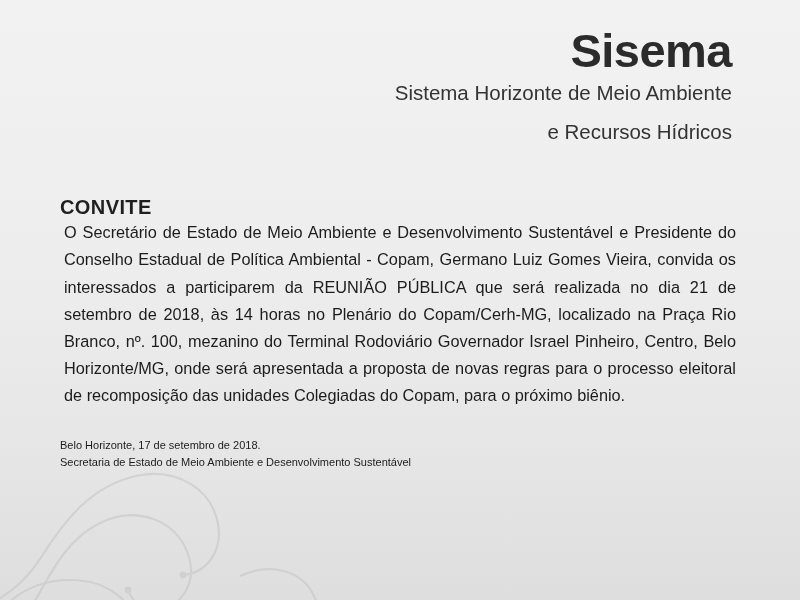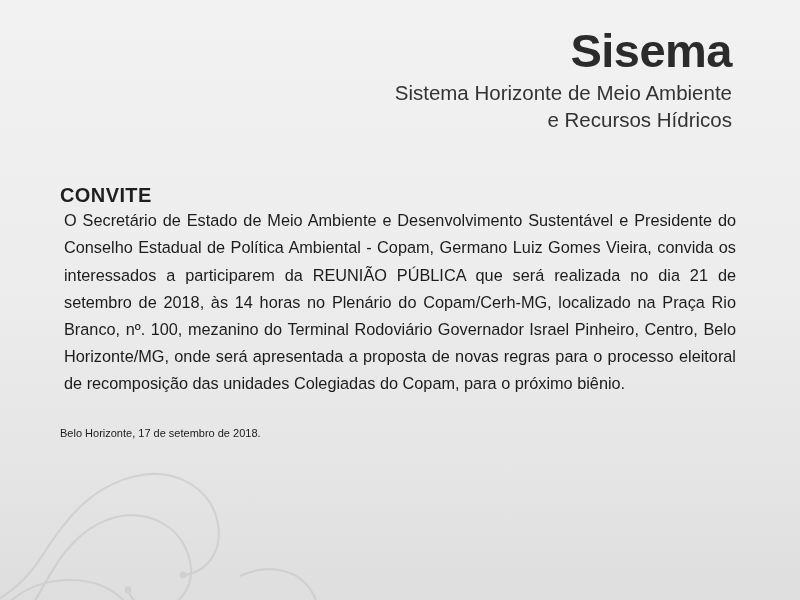--- a/index.html
+++ b/index.html
@@ -133,25 +133,26 @@
       <path d="M200 230 C206 186 238 158 282 158"></path>
       <path d="M150 230 C156 176 196 138 252 132"></path>
     </g>
   </svg>
 
   <div class="content">
 
     <div class="brand">
       <div class="brand-title">Sisema</div>
       <div class="brand-sub">Sistema Horizonte de Meio Ambiente</div>
-      <div class="brand-sub" style="margin-top:0;">e Recursos Hídricos</div>
+      <div class="brand-sub" style="margin-top:12px;">e Recursos Hídricos</div>
     </div>
 
     <div class="doc-title">CONVITE</div>
 
     <div class="body-text">O Secretário de Estado de Meio Ambiente e Desenvolvimento Sustentável e Presidente do Conselho Estadual de Política Ambiental - Copam, Germano Luiz Gomes Vieira, convida os interessados a participarem da REUNIÃO PÚBLICA que será realizada no dia 21 de setembro de 2018, às 14 horas no Plenário do Copam/Cerh-MG, localizado na Praça Rio Branco, nº. 100, mezanino do Terminal Rodoviário Governador Israel Pinheiro, Centro, Belo Horizonte/MG, onde será apresentada a proposta de novas regras para o processo eleitoral de recomposição das unidades Colegiadas do Copam, para o próximo biênio.</div>
 
     <div class="signature">
       <div>Belo Horizonte, 17 de setembro de 2018.</div>
+      <div>Secretaria de Estado de Meio Ambiente e Desenvolvimento Sustentável</div>
     </div>
 
   </div>
 </div>
 
 </body></html>

